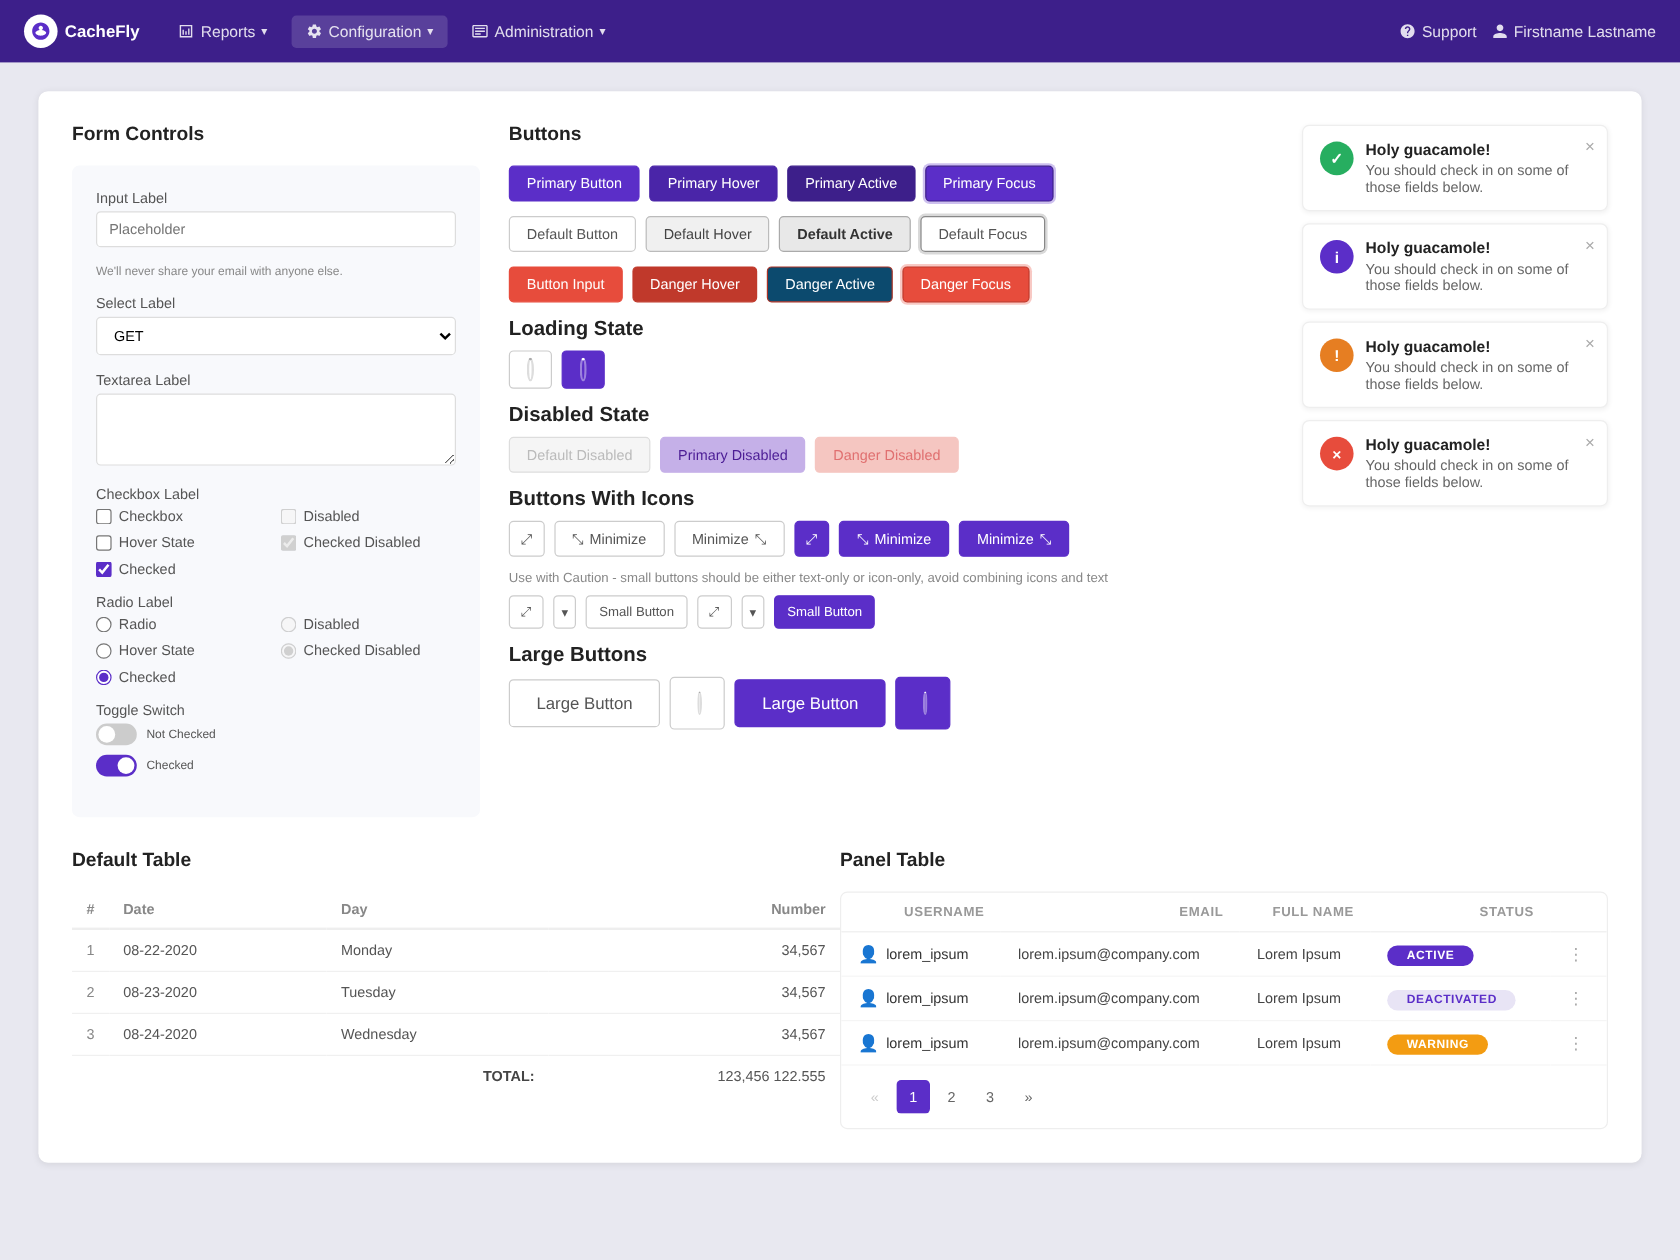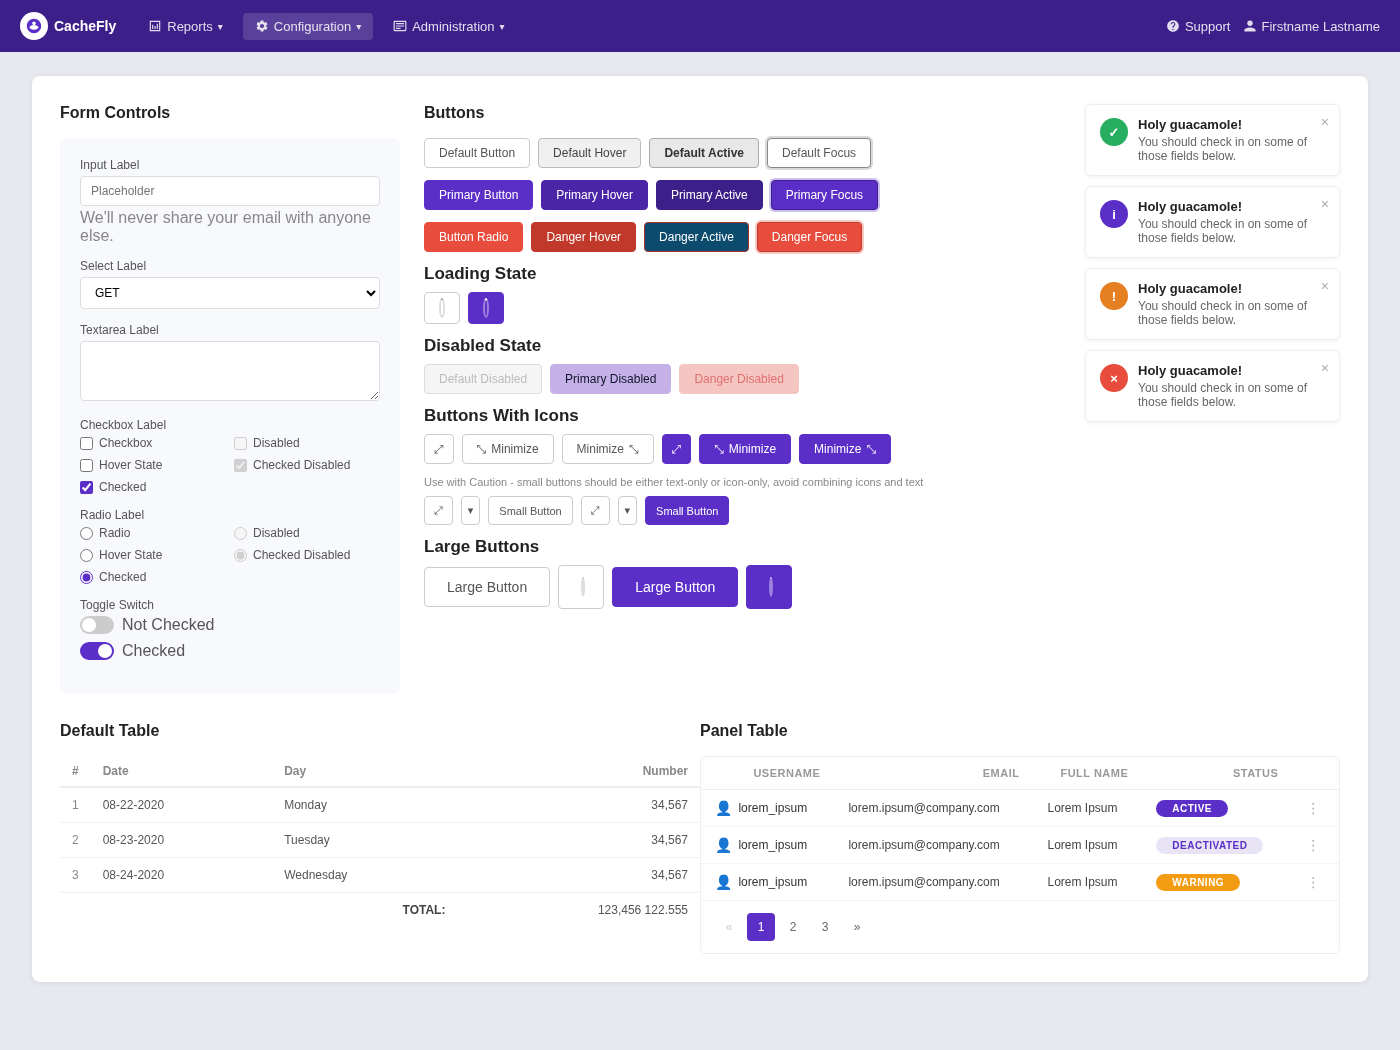--- a/index.html
+++ b/index.html
@@ -20,34 +20,34 @@
     .main { padding: 24px 32px; }
     .card { background: white; border-radius: 8px; padding: 28px; box-shadow: 0 1px 6px rgba(0,0,0,0.08); }
 
     
     .section-title { font-size: 16px; font-weight: 600; color: #222; margin-bottom: 16px; }
 
     .form-section { background: #f8f9fc; border-radius: 6px; padding: 20px; }
     .form-group { margin-bottom: 14px; }
     .form-label { font-size: 12px; font-weight: 500; color: #555; margin-bottom: 4px; display: block; }
     .form-input { width: 100%; padding: 7px 10px; border: 1px solid #ddd; border-radius: 4px; font-size: 12px; color: #999; background: white; outline: none; }
-    .form-hint { font-size: 16px; color: #888; margin-top: 3px; }
+    .form-hint { font-size: 10px; color: #888; margin-top: 15px; }
     .form-select { width: 100%; padding: 7px 10px; border: 1px solid #ddd; border-radius: 4px; font-size: 12px; background: white; appearance: auto; outline: none; }
     .form-textarea { width: 100%; padding: 7px 10px; border: 1px solid #ddd; border-radius: 4px; font-size: 12px; height: 60px; resize: vertical; outline: none; }
 
     .checkbox-group { display: grid; grid-template-columns: 1fr 1fr; gap: 8px; }
     .check-item { display: flex; align-items: center; gap: 6px; font-size: 12px; color: #555; }
     .check-item input[type=checkbox] { accent-color: #5b2ec8; width: 13px; height: 13px; }
 
     .radio-group { display: grid; grid-template-columns: 1fr 1fr; gap: 8px; }
     .radio-item { display: flex; align-items: center; gap: 6px; font-size: 12px; color: #555; }
     .radio-item input[type=radio] { accent-color: #5b2ec8; width: 13px; height: 13px; }
 
     .toggle-group { display: flex; flex-direction: column; gap: 8px; }
-    .toggle-item { display: flex; align-items: center; gap: 8px; font-size: 16px; color: #555; }
+    .toggle-item { display: flex; align-items: center; gap: 8px; font-size: 10px; color: #555; }
     .toggle { width: 34px; height: 18px; border-radius: 9px; background: #ccc; position: relative; cursor: pointer; display: inline-block; }
     .toggle.on { background: #5b2ec8; }
     .toggle::after { content: ''; position: absolute; width: 14px; height: 14px; background: white; border-radius: 50%; top: 2px; left: 2px; transition: left 0.2s; }
     .toggle.on::after { left: 18px; }
     .btn-row { display: flex; gap: 8px; margin-bottom: 12px; flex-wrap: wrap; }
     .btn { padding: 7px 14px; border-radius: 4px; font-size: 12px; cursor: pointer; border: 1px solid transparent; font-weight: 500; display: inline-flex; align-items: center; gap: 5px; }
     .btn-default { background: white; border-color: #ccc; color: #555; }
     .btn-default-hover { background: #f0f0f0; border-color: #bbb; color: #444; }
     .btn-default-active { background: #e8e8e8; border-color: #aaa; color: #333; font-weight: 600; }
     .btn-default-focus { background: white; border-color: #888; color: #555; box-shadow: 0 0 0 2px rgba(0,0,0,0.15); }
@@ -56,21 +56,21 @@
     .btn-primary-active { background: #3d1f8a; border-color: #3d1f8a; color: white; }
     .btn-primary-focus { background: #5b2ec8; border-color: #3d1f8a; color: white; box-shadow: 0 0 0 2px rgba(91,46,200,0.3); }
     .btn-danger { background: #e74c3c; border-color: #e74c3c; color: white; }
     .btn-danger-hover { background: #c0392b; border-color: #c0392b; color: white; }
     .btn-danger-active { background: #0c4a6e; border-color: #a93226; color: white; }
     .btn-danger-focus { background: #e74c3c; border-color: #c0392b; color: white; box-shadow: 0 0 0 2px rgba(231,76,60,0.3); }
     .btn-sm { padding: 4px 10px; font-size: 11px; }
     .btn-lg { padding: 11px 22px; font-size: 14px; }
     .btn-icon-only { padding: 7px 9px; }
     .btn-disabled-default { background: #f5f5f5; border-color: #ddd; color: #bbb; cursor: not-allowed; }
-    .btn-disabled-primary { background: #c5b0e8; border-color: #c5b0e8; color: #0f172a; cursor: not-allowed; }
+    .btn-disabled-primary { background: #c5b0e8; border-color: #c5b0e8; color: #4c1d95; cursor: not-allowed; }
     .btn-disabled-danger { background: #f5c6c1; border-color: #f5c6c1; color: #e07070; cursor: not-allowed; }
 
     .subsection-title { font-size: 17px; font-weight: 600; color: #222; margin-bottom: 8px; }
     .subsection-note { font-size: 11px; color: #888; margin-bottom: 8px; }
     @keyframes spin { to { transform: rotate(360deg); } }
     .spin-btn { display: flex; align-items: center; justify-content: center; width: 36px; height: 32px; }
     .spin-btn-lg { width: 46px; height: 44px; }
     .spin-circle { width: 20px; height: 20px; border: 2px solid #ddd; border-top-color: #aaa; border-radius: 50%; animation: spin 0.7s linear infinite; }
     .spin-circle-primary { border-color: rgba(255,255,255,0.4); border-top-color: white; }
 
@@ -261,35 +261,35 @@
               </div>
             </div>
           </div>
         </div>
       </div>
 
       <div style="flex:1;">
         <h2 class="section-title">Buttons</h2>
 
         <div class="btn-row">
+          <button class="btn btn-primary">Primary Button</button>
+          <button class="btn btn-primary-hover">Primary Hover</button>
+          <button class="btn btn-primary-active">Primary Active</button>
+          <button class="btn btn-primary-focus">Primary Focus</button>
+        </div>
+
+        <div class="btn-row">
           <button class="btn btn-default">Default Button</button>
           <button class="btn btn-default-hover">Default Hover</button>
           <button class="btn btn-default-active">Default Active</button>
           <button class="btn btn-default-focus">Default Focus</button>
         </div>
 
         <div class="btn-row">
-          <button class="btn btn-primary">Primary Button</button>
-          <button class="btn btn-primary-hover">Primary Hover</button>
-          <button class="btn btn-primary-active">Primary Active</button>
-          <button class="btn btn-primary-focus">Primary Focus</button>
-        </div>
-
-        <div class="btn-row">
-          <button class="btn btn-danger">Button Radio</button>
+          <button class="btn btn-danger">Button Input</button>
           <button class="btn btn-danger-hover">Danger Hover</button>
           <button class="btn btn-danger-active">Danger Active</button>
           <button class="btn btn-danger-focus">Danger Focus</button>
         </div>
 
         <div style="margin-bottom:12px;">
           <div class="subsection-title">Loading State</div>
           <div style="display:flex; gap:8px; align-items:center;">
             <button class="btn btn-default spin-btn">
               <div class="spin-circle"></div>

